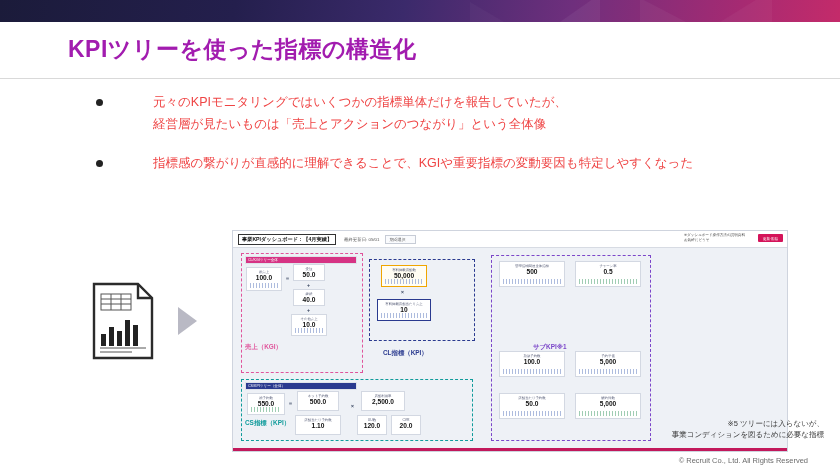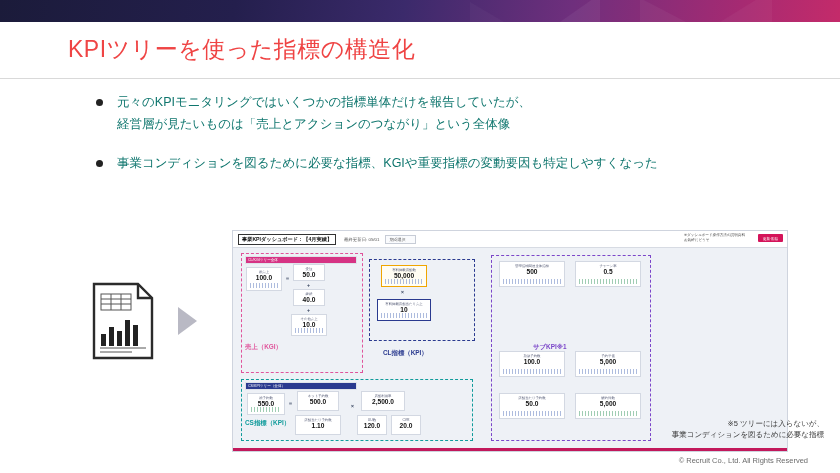--- a/index.html
+++ b/index.html
@@ -17,34 +17,34 @@
   }
   .topbar .tri{position:absolute;width:0;height:0;opacity:.55;}
   .t1{left:560px;top:-6px;border-left:40px solid transparent;border-bottom:28px solid rgba(255,255,255,.10);}
   .t2{left:640px;top:-2px;border-right:46px solid transparent;border-bottom:24px solid rgba(255,255,255,.08);}
   .t3{left:720px;top:-10px;border-left:52px solid transparent;border-bottom:32px solid rgba(255,255,255,.07);}
   .t4{left:470px;top:2px;border-right:34px solid transparent;border-bottom:20px solid rgba(255,255,255,.06);}
 
   
   .title{
     position:absolute;left:68px;top:34px;
-    font-size:23px;font-weight:normal;color:#ef4444;letter-spacing:.5px;
+    font-size:23px;font-weight:bold;color:#a21caf;letter-spacing:.5px;
   }
   .title-rule{
     position:absolute;left:0;top:78px;width:840px;height:1px;background:#d9d9d9;
   }
 
   
   .bullets{position:absolute;left:96px;top:92px;width:700px;}
   .bullet{display:flex;align-items:flex-start;margin-bottom:17px;}
   .bullet .dot{
     width:7px;height:7px;border-radius:50%;background:#222;
     margin-top:7px;margin-right:14px;flex:0 0 auto;
   }
-  .bullet .txt{font-size:12.5px;line-height:1.75;color:#0f766e;}
+  .bullet .txt{font-size:12.5px;line-height:1.75;color:#ef4444;margin-left:36px;}
 
   
   .docicon{position:absolute;left:92px;top:282px;width:62px;height:78px;}
   .arrow{
     position:absolute;left:178px;top:307px;width:0;height:0;
     border-top:14px solid transparent;border-bottom:14px solid transparent;
     border-left:19px solid #b9b9c4;
   }
 
   
@@ -143,21 +143,21 @@
 <div class="title-rule"></div>
 
 <div class="bullets">
   <div class="bullet">
     <span class="dot"></span>
     <span class="txt" style="white-space:pre-line">元々のKPIモニタリングではいくつかの指標単体だけを報告していたが、
 経営層が見たいものは「売上とアクションのつながり」という全体像</span>
   </div>
   <div class="bullet">
     <span class="dot"></span>
-    <span class="txt" style="white-space:pre-line">事業コンディションを図るために必要な指標、KGIや重要指標の変動要因も特定しやすくなった</span>
+    <span class="txt" style="white-space:pre-line">指標感の繋がりが直感的に理解できることで、KGIや重要指標の変動要因も特定しやすくなった</span>
   </div>
 </div>
 
 <svg class="docicon" viewBox="0 0 62 78">
   <polygon points="2,2 46,2 60,16 60,76 2,76" fill="#ffffff" stroke="#2b2b2b" stroke-width="2.4"></polygon>
   <polyline points="46,2 46,16 60,16" fill="none" stroke="#2b2b2b" stroke-width="2.4"></polyline>
   <rect x="9" y="12" width="30" height="16" fill="none" stroke="#555" stroke-width="1"></rect>
   <line x1="9" y1="17" x2="39" y2="17" stroke="#555" stroke-width="1"></line>
   <line x1="9" y1="22" x2="39" y2="22" stroke="#555" stroke-width="1"></line>
   <line x1="19" y1="12" x2="19" y2="28" stroke="#555" stroke-width="1"></line>

